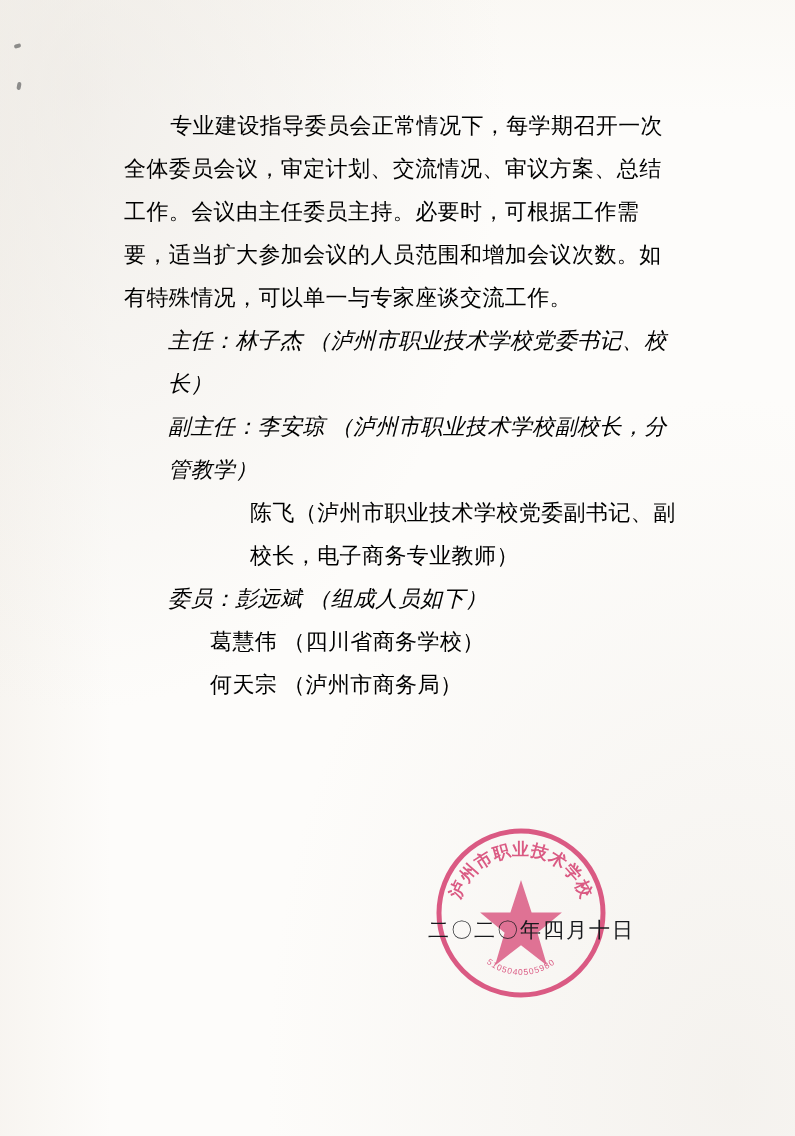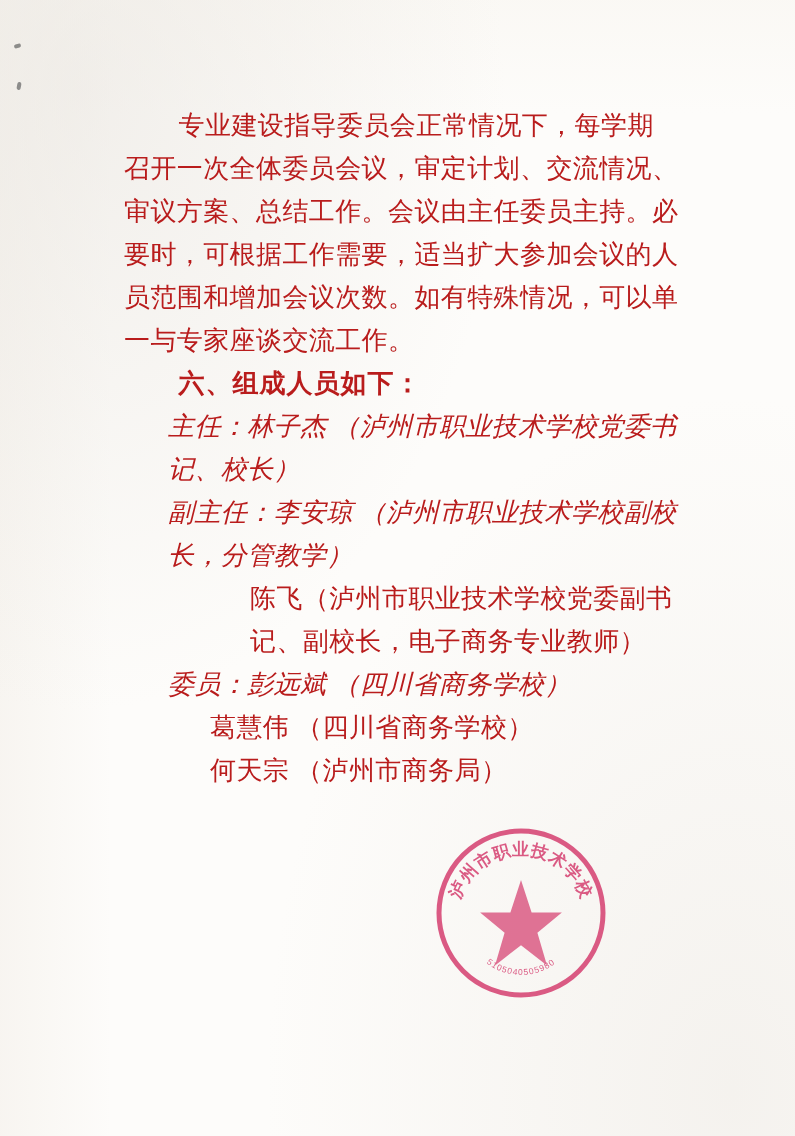--- a/index.html
+++ b/index.html
@@ -37,22 +37,22 @@
   .speck.s2 { left: 17px; top: 82px; width: 4px; height: 8px; transform: rotate(10deg); border-radius: 2px; }
 
   .content {
     position: absolute;
     left: 124px;
     top: 104px;
     width: 556px;
   }
   p.line {
     margin: 0;
-    color: #b91c1c;
-    font-size: 26px;
+    color: #000000;
+    font-size: 22px;
     line-height: 43px;
     letter-spacing: 0.4px;
     white-space: pre-wrap;
     font-family: "Liberation Serif", "DejaVu Serif", serif;
   }
   p.indent2 { text-indent: 2.1em; }
   p.bold {
     font-weight: bold;
     letter-spacing: 1px;
   }
@@ -98,25 +98,24 @@
 </head>
 <body>
 
 <div class="page">
   <div class="paper-tint"></div>
   <div class="speck s1"></div>
   <div class="speck s2"></div>
 
   <div class="content">
     <p class="line indent2">专业建设指导委员会正常情况下，每学期召开一次全体委员会议，审定计划、交流情况、审议方案、总结工作。会议由主任委员主持。必要时，可根据工作需要，适当扩大参加会议的人员范围和增加会议次数。如有特殊情况，可以单一与专家座谈交流工作。</p>
-    <p class="line indent2 bold">六、组成人员如下：</p>
     <p class="line indent-name">主任：林子杰 （泸州市职业技术学校党委书记、校长）</p>
     <p class="line indent-name">副主任：李安琼 （泸州市职业技术学校副校长，分管教学）</p>
     <p class="line indent-deep">陈飞（泸州市职业技术学校党委副书记、副校长，电子商务专业教师）</p>
-    <p class="line indent-name">委员：彭远斌 （四川省商务学校）</p>
+    <p class="line indent-name">委员：彭远斌 （组成人员如下）</p>
     <p class="line indent-name2">葛慧伟 （四川省商务学校）</p>
     <p class="line indent-name2">何天宗 （泸州市商务局）</p>
   </div>
 
   <div class="seal">
     <svg width="178" height="178" viewBox="0 0 178 178" xmlns="http://www.w3.org/2000/svg">
       <g opacity="0.82">
         <circle cx="89" cy="89" r="82" fill="none" stroke="#d4386b" stroke-width="5"></circle>
         <path id="sealArcTop" d="M 25 95 A 64 64 0 0 1 153 95" fill="none"></path>
         <text class="seal-text">
@@ -124,13 +123,14 @@
         </text>
         <path id="sealArcBottom" d="M 33 95 A 56 56 0 0 0 145 95" fill="none"></path>
         <text class="seal-bottom-text">
           <textPath href="#sealArcBottom" startOffset="50%" text-anchor="middle">5105040505980</textPath>
         </text>
         <polygon points="89,56 99.6,88.6 129.9,88.6 105.4,108.8 115.0,141.4 89,121.2 63.0,141.4 72.6,108.8 48.1,88.6 78.4,88.6" fill="#d4386b" opacity="0.85"></polygon>
       </g>
     </svg>
   </div>
 
+  <div class="date-line">二〇二〇年四月十日</div>
 </div>
 
 </body></html>

